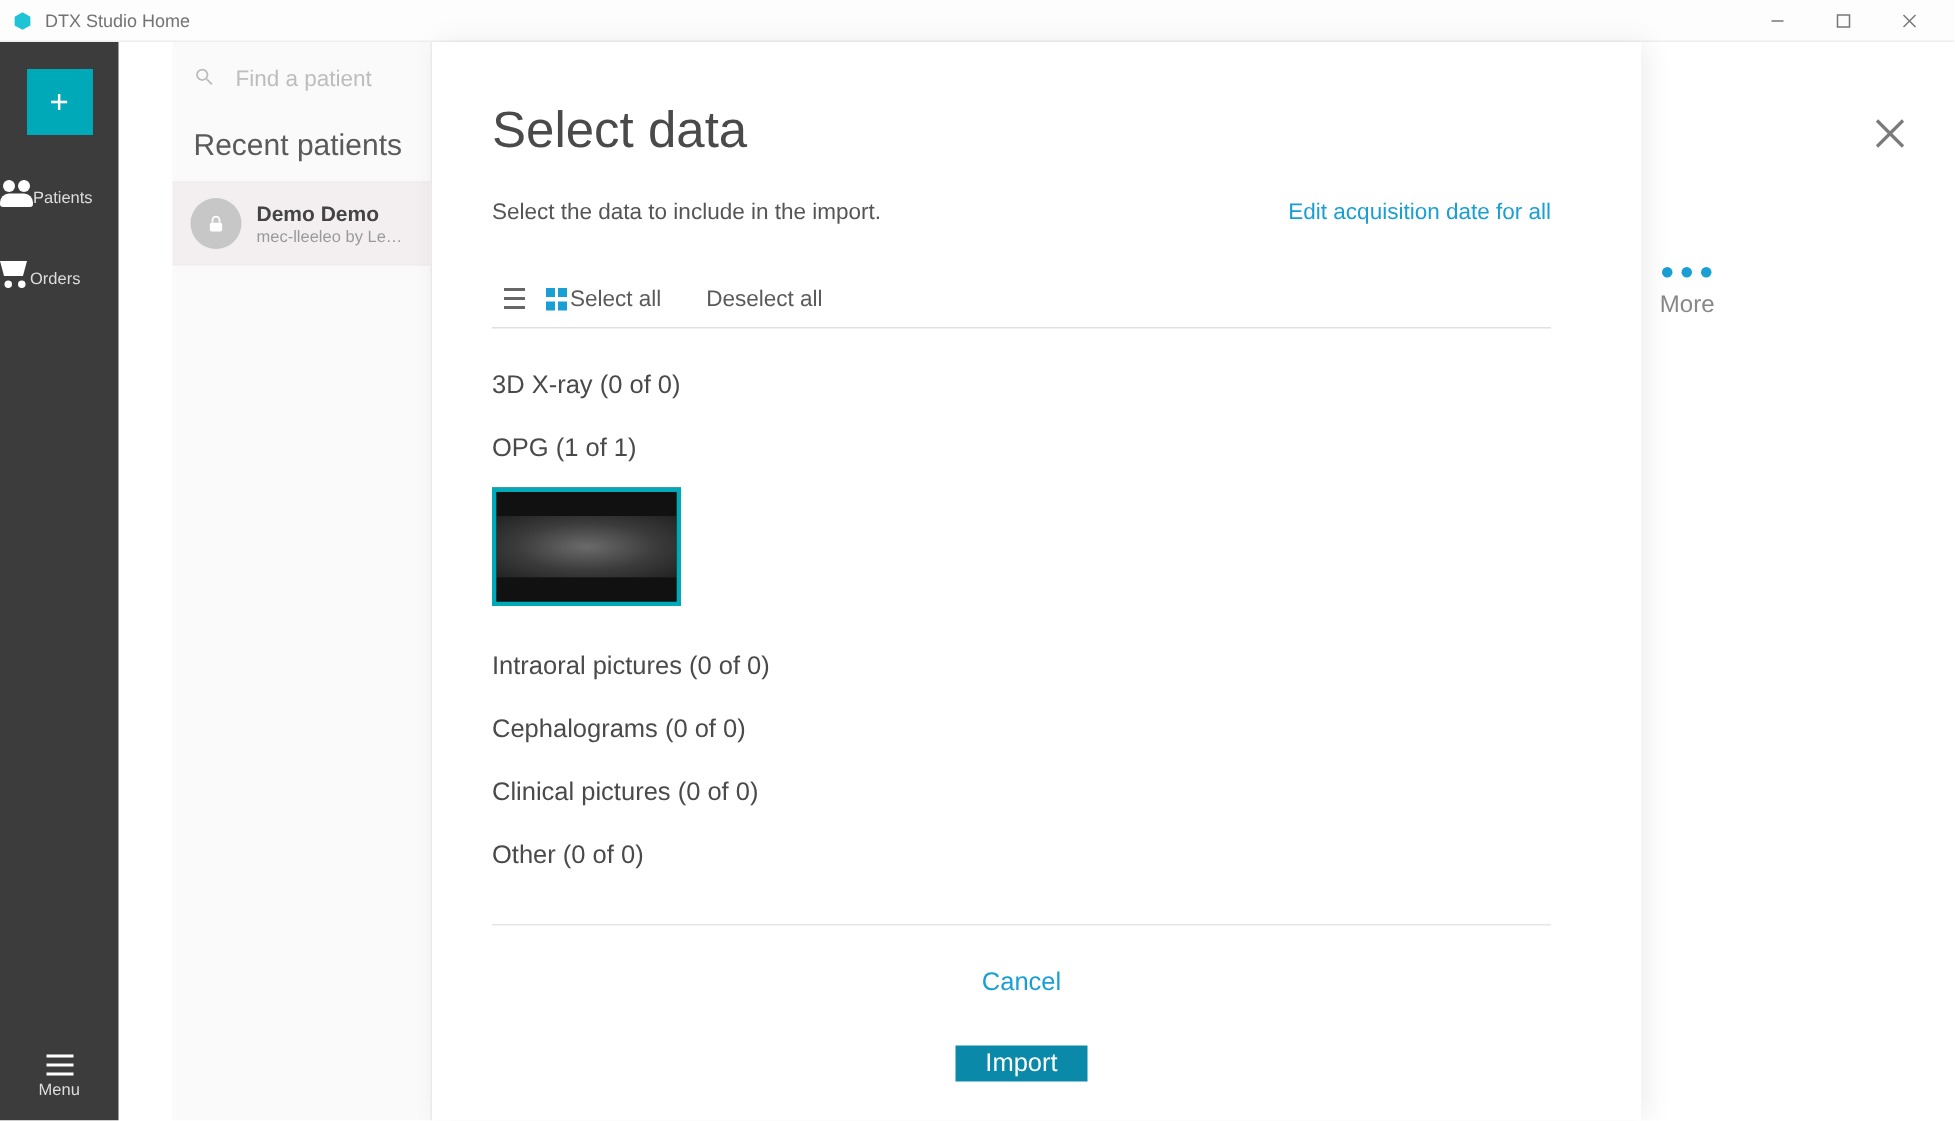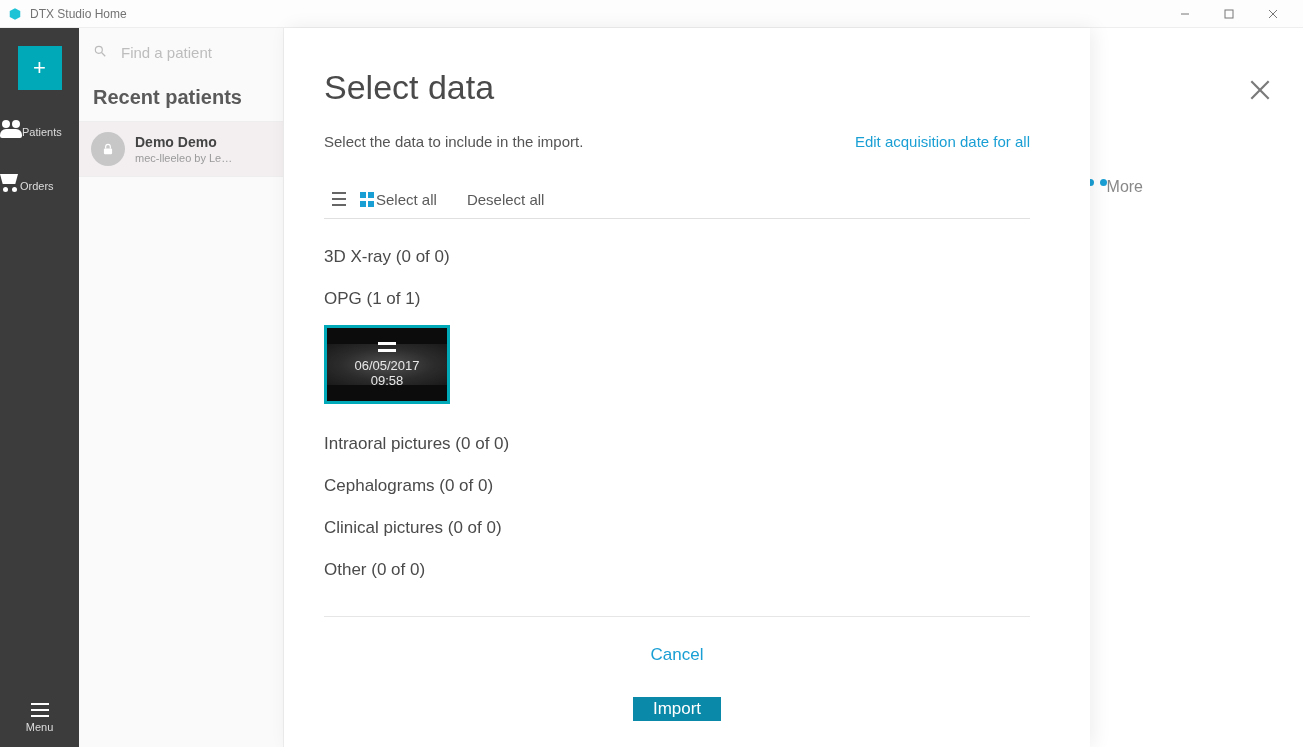--- a/index.html
+++ b/index.html
@@ -54,35 +54,35 @@
   .sidebar .nav-item .ic { font-size: 20px; color: #fff; margin-bottom: 6px; }
   .sidebar .menu-bottom {
     margin-top: auto; margin-bottom: 14px;
     display: flex; flex-direction: column; align-items: center;
     font-size: 11px; color: #ddd; cursor: pointer;
     width: 100%;
   }
   .sidebar .menu-bottom .ic { font-size: 20px; color: #fff; margin-bottom: 4px; }
 
   .patient-panel {
-    width: 205px; background: #fafafa; border-right: 1px solid #eee;
+    width: 173px; background: #fafafa; border-right: 1px solid #eee; margin-left: 36px;
   }
   .search-row {
     height: 48px; display: flex; align-items: center; padding: 0 14px;
     color: #b8b8b8;
   }
   .search-row .sicon { font-size: 14px; margin-right: 14px; }
   .search-row input {
     border: none; outline: none; background: transparent;
     font-size: 15px; color: #666; width: 120px;
   }
   .search-row input::placeholder { color: #bdbdbd; }
   .recent-hdr {
     font-size: 20px; color: #5a5a5a; padding: 10px 14px 12px 14px;
-    font-weight: 700;
+    font-weight: 400;
   }
   .patient-item {
     display: flex; align-items: center; padding: 10px 12px;
     background: #f3eff0; border-top: 1px solid #eee; border-bottom: 1px solid #eee;
     cursor: pointer;
   }
   .avatar {
     width: 34px; height: 34px; border-radius: 50%; background: #c7c7c7;
     display: flex; align-items: center; justify-content: center; color: #fff;
     margin-right: 10px; font-size: 16px;
@@ -92,21 +92,21 @@
 
   .content { flex: 1; position: relative; background: #fff; }
 
   
   .close-x {
     position: absolute; top: 48px; right: 30px;
     font-size: 30px; color: #7a7a7a; cursor: pointer; font-weight: 300;
   }
   .more-block {
     position: absolute; top: 150px; right: 160px;
-    display: flex; flex-direction: row; align-items: center;
+    display: flex; flex-direction: column; align-items: center;
     color: #9aa; cursor: pointer;
   }
   .more-dots { display: flex; gap: 6px; margin-bottom: 10px;}
   .more-dots span { width: 7px; height: 7px; border-radius: 50%; background: #1a9fd4; }
   .more-lbl { color: #888; font-size: 16px; }
 
   
   .modal {
     position: absolute; left: 0; top: 0;
     width: 806px; height: 719px;
@@ -332,28 +332,20 @@
         </div>
       </div>
 
       <div class="cat">3D X-ray (0 of 0)</div>
       <div class="cat">OPG (1 of 1)</div>
 
       <div class="thumb">
         <div class="tbar-top"></div>
         <div class="xray"></div>
         <div class="tbar-bot"></div>
-        <div class="overlay">
-          <div class="eq">
-              <div></div>
-              <div></div>
-            </div>
-          <div>06/05/2017</div>
-          <div>09:58</div>
-        </div>
       </div>
 
       <div class="cat">Intraoral pictures (0 of 0)</div>
       <div class="cat">Cephalograms (0 of 0)</div>
       <div class="cat">Clinical pictures (0 of 0)</div>
       <div class="cat">Other (0 of 0)</div>
 
       <div class="footer-sep"></div>
       <div class="footer-row">
         <span class="btn-cancel">Cancel</span>

